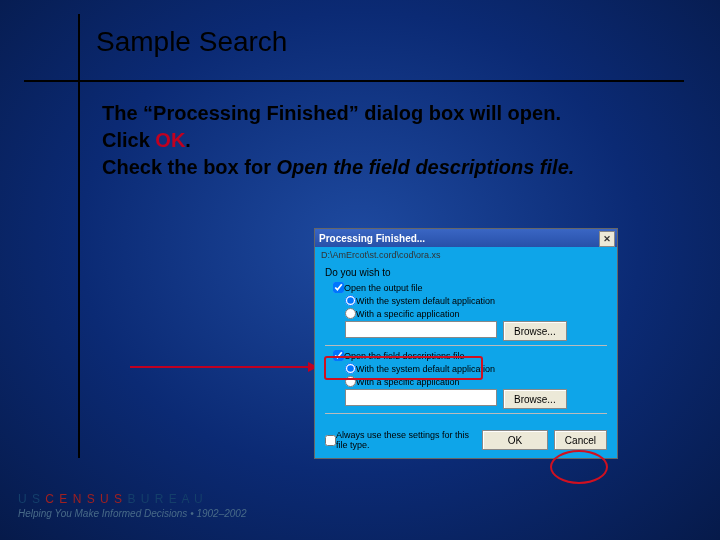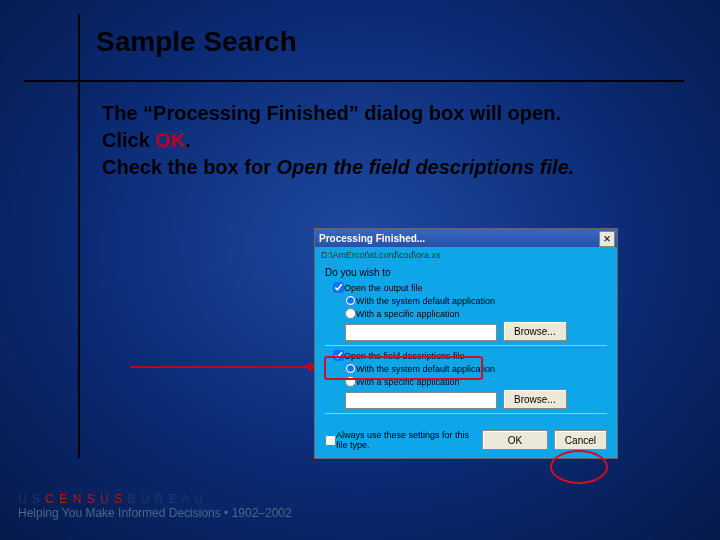--- a/index.html
+++ b/index.html
@@ -1,49 +1,49 @@
 <!DOCTYPE html>
 <html><head>
 <meta charset="utf-8">
 <style>
 html,body{margin:0;padding:0}
 body{width:720px;height:540px;background:radial-gradient(ellipse at 50% 45%,#1e4aa0 0%,#0b2a74 55%,#061a4a 100%);font-family:Verdana,Geneva,sans-serif;position:relative;overflow:hidden}
 .slide{position:absolute;inset:0}
 .rule-v{position:absolute;left:78px;top:14px;width:2px;height:444px;background:#000}
 .rule-h{position:absolute;left:24px;top:80px;width:660px;height:2px;background:#000}
-.title{position:absolute;left:96px;top:26px;font-size:28px;color:#000;font-weight:700}
+.title{position:absolute;left:96px;top:26px;font-size:28px;color:#000;font-weight:400}
 .body{position:absolute;left:102px;top:100px;width:560px;color:#000;font-size:20px;line-height:1.35;font-weight:700}
 .body .ital{font-style:italic}
 .body .ok{color:#c00020}
 .arrow{position:absolute;left:130px;top:366px;width:182px;height:2px;background:#c00020}
 .arrow::after{content:"";position:absolute;right:-6px;top:-4px;border-left:10px solid #c00020;border-top:5px solid transparent;border-bottom:5px solid transparent}
 
 
 .dlg{position:absolute;left:314px;top:228px;width:302px;background:#0ea5e9;border:1px solid #666;font-family:Tahoma,Verdana,sans-serif;font-size:10px;color:#000}
 .dlg .titlebar{height:18px;background:linear-gradient(#3a66c4,#2750a8);color:#fff;display:flex;align-items:center;padding:0 4px;font-weight:700;font-size:10px;position:relative}
 .dlg .close{position:absolute;right:2px;top:2px;width:14px;height:14px;background:#ece9d8;border:1px solid #888;display:flex;align-items:center;justify-content:center;font-size:9px;color:#333;font-weight:700}
 .dlg .path{text-align:left;padding:3px 6px;font-size:9px;color:#333}
 .dlg .sec{padding:4px 10px 6px}
 .dlg .q{font-size:10px;margin-bottom:4px}
 .dlg .row{display:flex;align-items:center;margin:2px 0 2px 8px;font-size:9px}
 .dlg .row.sub{margin-left:20px}
 .dlg input[type=checkbox],.dlg input[type=radio]{width:11px;height:11px;margin:0}
 .dlg .txt{height:15px;border:1px solid #888;background:#fff;flex:1;max-width:150px}
 .dlg .btn{height:18px;border:1px solid #888;background:#ece9d8;padding:0 10px;font-size:10px;display:inline-flex;align-items:center;justify-content:center;box-shadow:1px 1px 0 #fff inset}
-.dlg .specrow{display:flex;align-items:flex-end;gap:6px;margin:2px 0 2px 20px}
+.dlg .specrow{display:flex;align-items:flex-start;gap:6px;margin:2px 0 2px 20px}
 .dlg hr{border:none;border-top:1px solid #bbb;margin:4px 0}
 .dlg .bottom{display:flex;align-items:flex-end;justify-content:space-between;padding:6px 10px 8px}
 .dlg .bottom .btns{display:flex;gap:6px}
 
 .hl1{position:absolute;left:324px;top:356px;width:155px;height:20px;border:2px solid #d01020;border-radius:3px}
 .hl2{position:absolute;left:550px;top:450px;width:54px;height:30px;border:2px solid #d01020;border-radius:50%}
 
 .footer{position:absolute;left:18px;bottom:20px;font-size:12px;letter-spacing:1px;color:#355}
 .footer .u{color:#143f6b}.footer .s{color:#a02020}
-.footer .tag{font-size:12px;letter-spacing:0;color:#486a88;}
+.footer .tag{font-size:10px;letter-spacing:0;color:#486a88;font-style:italic}
 </style>
 </head>
 <body>
 
 <div class="slide">
   <div class="rule-v"></div>
   <div class="rule-h"></div>
 
   <div class="title">Sample Search</div>
 

